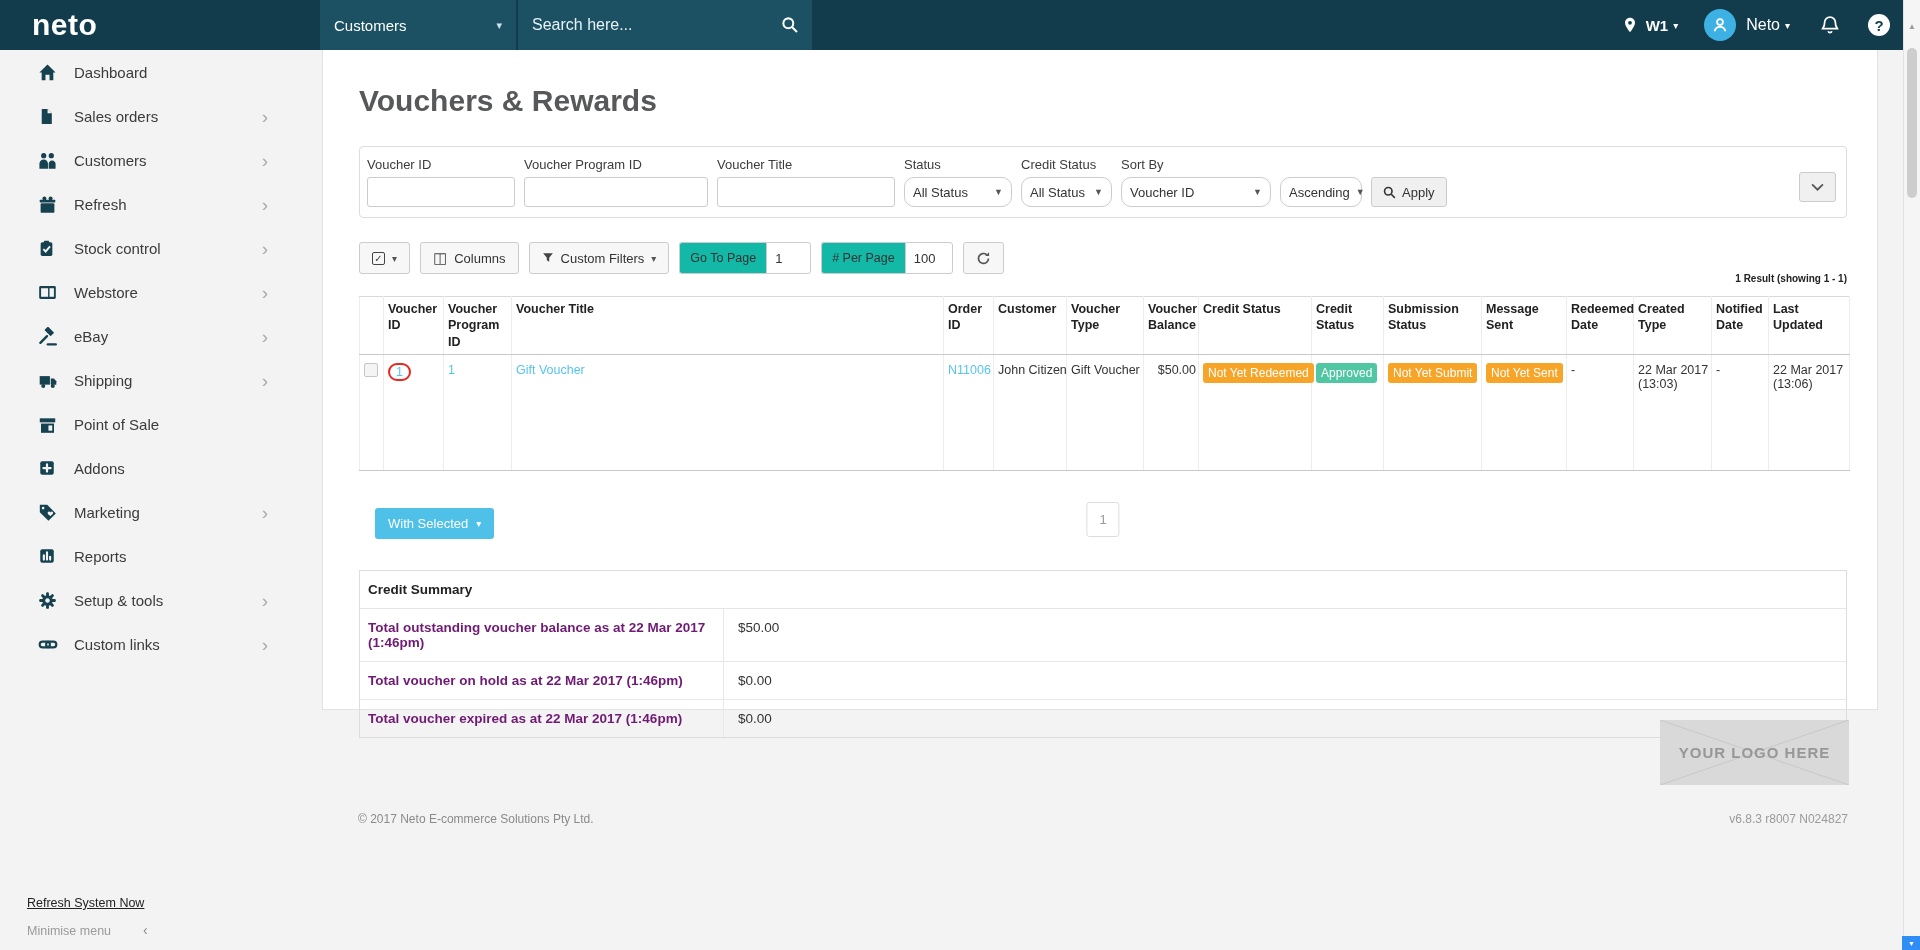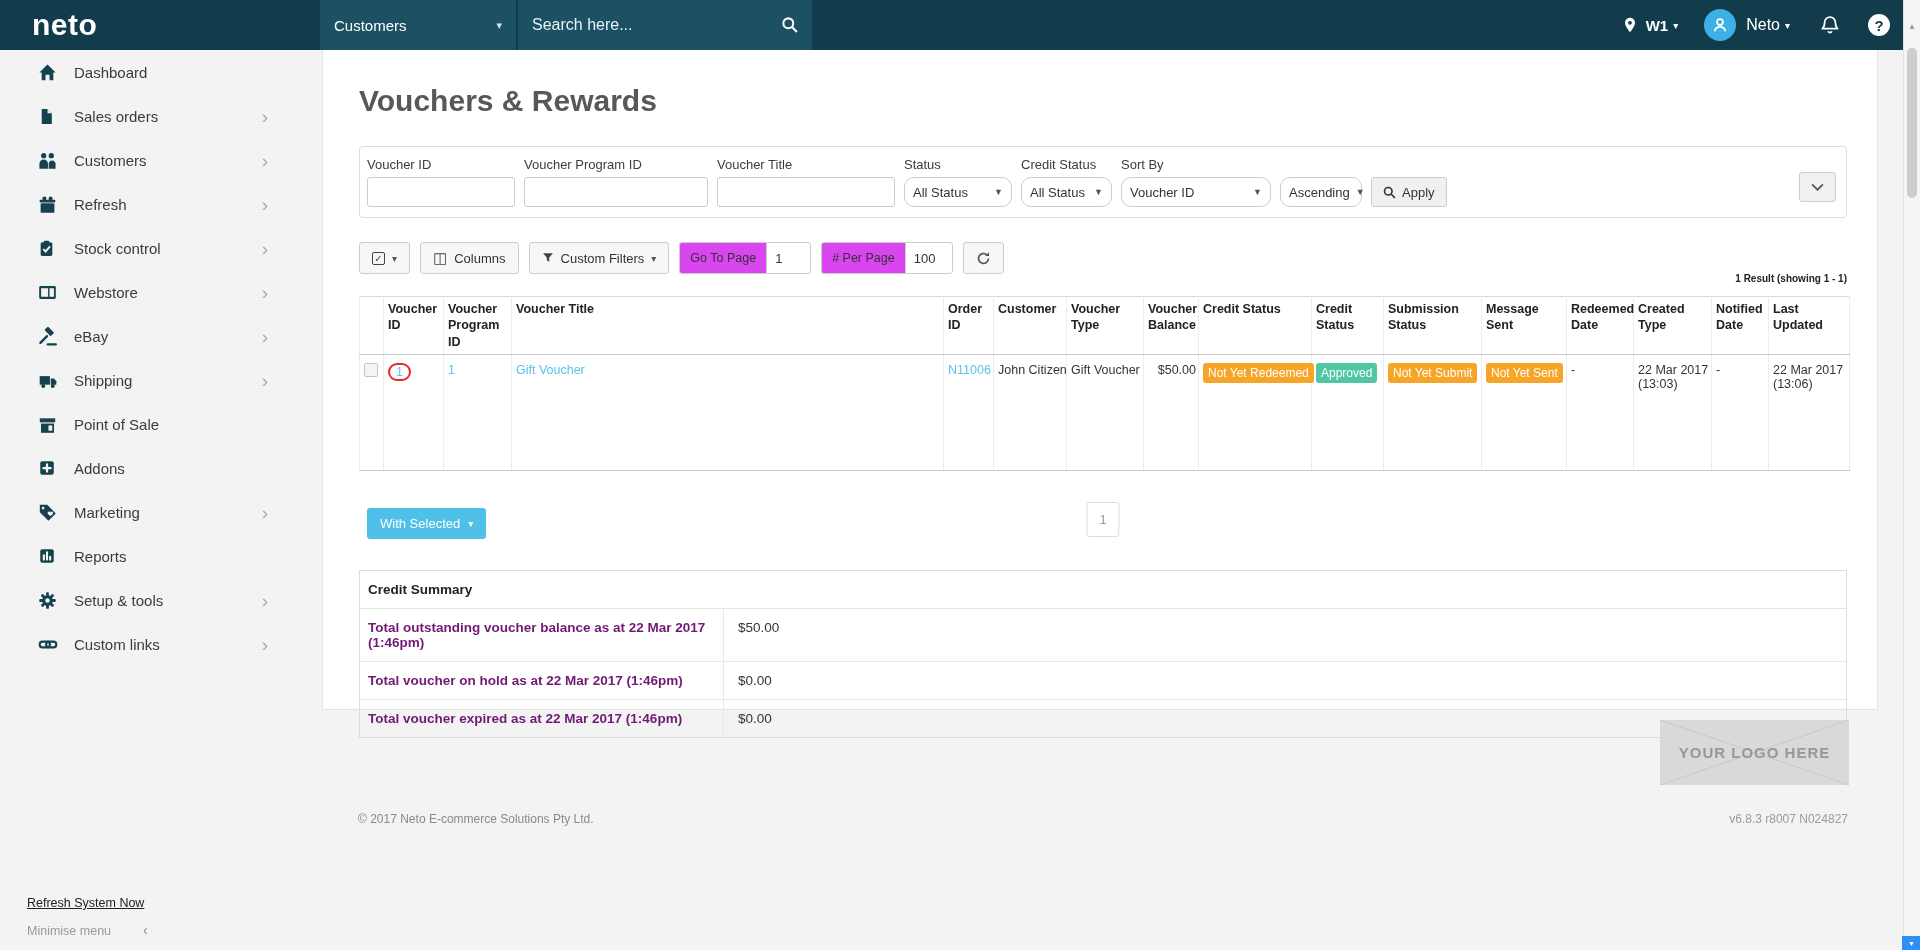--- a/index.html
+++ b/index.html
@@ -47,39 +47,39 @@
   .apply-btn { height:30px; margin-top:20px; padding:0 11px; background:#f0f0f0; border:1px solid #ccc; border-radius:3px; font-size:13px; color:#333; display:inline-flex; align-items:center; gap:6px; cursor:pointer; }
   .collapse-btn { position:absolute; right:10px; top:25px; width:37px; height:30px; background:#f0f0f0; border:1px solid #ccc; border-radius:3px; display:flex; align-items:center; justify-content:center; cursor:pointer; }
   
   .toolbar { margin-top:14px; display:flex; align-items:center; }
   .tb-left { display:flex; gap:10px; align-items:center; }
   .tb-btn { height:32px; padding:0 12px; background:#f7f7f7; border:1px solid #ccc; border-radius:3px; font-size:13px; color:#333; display:inline-flex; align-items:center; gap:7px; cursor:pointer; }
   .cbx { width:13px; height:13px; border:1.5px solid #444; border-radius:2px; font-size:10px; line-height:11px; text-align:center; color:#444; }
   .col-ic { font-size:15px; color:#444; }
   .tb-caret { font-size:10px; color:#555; }
   .ig { display:flex; height:32px; }
-  .ig-label { padding:0 10px; border:1px solid #ccc; border-right:none; background:#d946ef; font-size:12.5px; color:#333; display:flex; align-items:center; border-radius:3px 0 0 3px; }
+  .ig-label { padding:0 10px; border:1px solid #ccc; border-right:none; background:#14b8a6; font-size:12.5px; color:#333; display:flex; align-items:center; border-radius:3px 0 0 3px; }
   .ig input { width:45px; border:1px solid #ccc; border-radius:0 3px 3px 0; font-size:13px; padding:0 8px; color:#333; outline:none; font-family:"Liberation Sans",sans-serif; }
   .ig.pp input { width:48px; }
   .results { margin-left:auto; font-size:10px; font-weight:700; color:#222;margin-top:41px; }
   
   table.grid { margin-top:12px; border-collapse:collapse; table-layout:fixed; width:1490px; }
   .grid th { border:1px solid #ededed; border-top:1px solid #d9d9d9; border-bottom:1px solid #c9c9c9; font-size:12.5px; text-align:left; padding:4px 4px; color:#222; line-height:1.3; vertical-align:top; background:#fff; }
   .grid td { border-right:1px solid #ededed; border-left:1px solid #ededed; border-bottom:1px solid #c9c9c9; font-size:12.5px; vertical-align:top; padding:8px 2px 8px 4px; height:116px; color:#333; }
   .blue { color:#56c5ee; text-decoration:none; cursor:pointer; }
   .red-ring { display:inline-block; border:2px solid #e8271f; border-radius:9px; padding:0 6px; min-width:10px; text-align:center; }
   .badge { display:inline-block; padding:3px 5px; border-radius:3px; color:#fff; font-size:12px; white-space:nowrap; }
   .badge.orange { background:#f7a528; }
   .badge.green { background:#50c6a2; }
   .cb { display:inline-block; width:14px; height:14px; border:1px solid #c5c5c5; background:#f4f4f4; border-radius:2px; }
   .nwp { white-space:nowrap; }
   .ralign { text-align:right; padding-right:5px; }
   
   .ws-row { margin-top:37px; position:relative; height:34px; }
-  .ws-btn { position:absolute; left:8px; top:0; height:31px; background:#4fc1e9; color:#fff; border:none; border-radius:3px; font-size:13px; padding:0 13px; display:inline-flex; align-items:center; gap:8px; cursor:pointer; font-family:"Liberation Sans",sans-serif; }
+  .ws-btn { position:absolute; left:16px; top:0; height:31px; background:#4fc1e9; color:#fff; border:none; border-radius:3px; font-size:13px; padding:0 13px; display:inline-flex; align-items:center; gap:8px; cursor:pointer; font-family:"Liberation Sans",sans-serif; }
   .ws-btn .c { font-size:10px; }
   .pager { position:absolute; left:50%; transform:translateX(-50%); top:-6px; border:1px solid #ddd; background:#fff; color:#9a9a9a; font-size:13px; padding:9px 12px; border-radius:3px; cursor:pointer; }
   
   .cs { margin-top:28px; border:1px solid #ddd; }
   .cs-head { padding:11px 8px; font-size:13.5px; font-weight:700; color:#222; border-bottom:1px solid #e5e5e5; }
   .cs-row { display:flex; border-bottom:1px solid #e8e8e8; }
   .cs-row:last-child { border-bottom:none; }
   .cs-label { width:364px; flex:none; font-weight:700; font-size:13.5px; padding:11px 8px; border-right:1px solid #e8e8e8; color:#701a75; }
   .cs-val { font-size:13.5px; padding:11px 14px; color:#333; }
   

